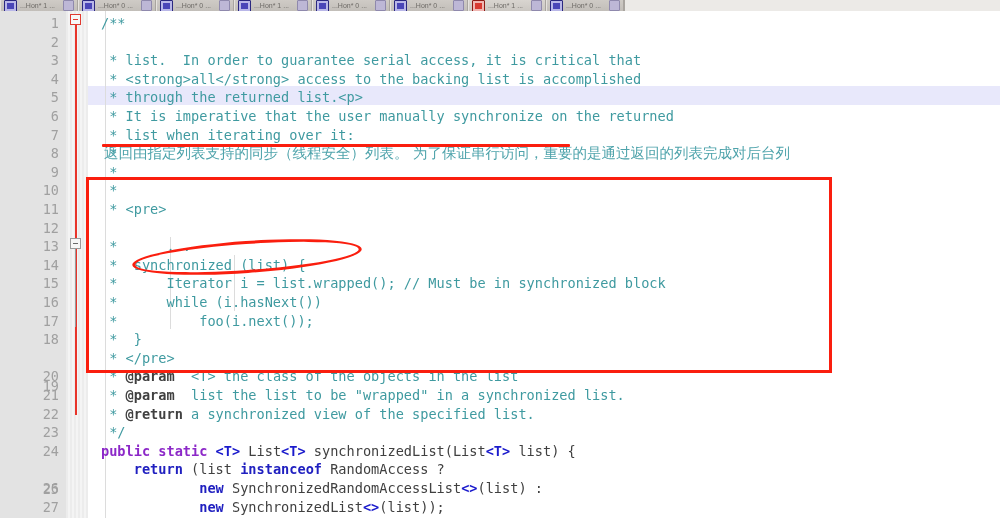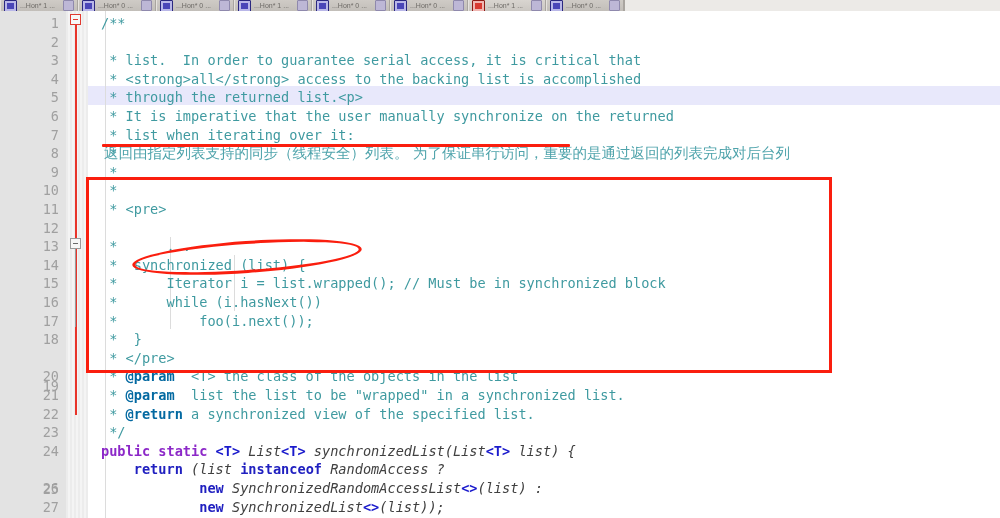--- a/index.html
+++ b/index.html
@@ -77,24 +77,24 @@
     position:absolute;left:-88px;width:1000px;height:18.6px;background:#e8e8fb;
   }
   .indentguide{position:absolute;width:1px;background:#dcdcdc;}
 
   .line{
     position:absolute;left:0;height:18.6px;line-height:18.6px;white-space:pre;
     font-size:13.6px;letter-spacing:0px;
     font-family:"DejaVu Sans Mono","Liberation Mono",monospace;
   }
   .cmt{color:#3f9aa0;}
-  .cmtb{color:#0369a1;font-weight:bold;margin-top:34px;}
+  .cmtb{color:#404040;font-weight:bold;margin-top:34px;}
   .kw{color:#8c28c8;font-weight:bold;}
   .kw2{color:#2020c0;font-weight:bold;}
-  .pl{color:#404040;font-style:italic;}
+  .pl{color:#404040;}
   .gen{color:#1a1acc;font-weight:bold;}
 
   .cn{
     color:#4ea3ab;font-size:14.5px;line-height:18.6px;white-space:pre;
     font-family:"DejaVu Sans","Liberation Sans",sans-serif;
   }
 
   
   .ann{position:absolute;pointer-events:none;}
   .rect{

